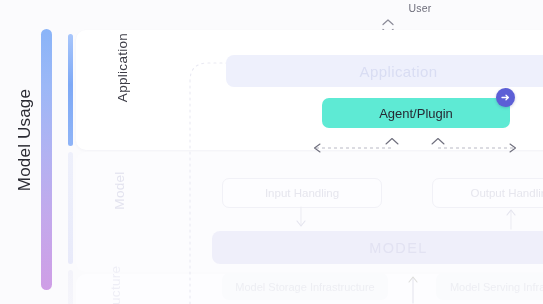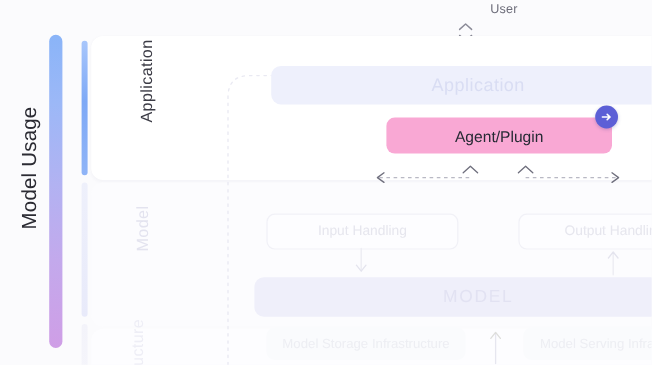--- a/index.html
+++ b/index.html
@@ -78,21 +78,21 @@
     left:212px;right:-42px;top:231px;height:33px;
     background:#efeffa;
   }
   .band.model .band-text{
     font-size:14.5px;color:#e2e2f2;letter-spacing:1.4px;
   }
 
   
   .node-agent{
     position:absolute;left:322px;top:98px;width:188px;height:30px;
-    background:#f9a8d4;border-radius:7px;
+    background:#5eead4;border-radius:7px;
     display:flex;align-items:center;justify-content:center;
     font-size:13px;color:#262a34;
   }
   .badge-arrow{
     position:absolute;left:496px;top:88px;width:19px;height:19px;border-radius:50%;
     background:#5c5fd6;display:flex;align-items:center;justify-content:center;
     box-shadow:0 1px 3px rgba(60,60,140,.28);
   }
 
   

